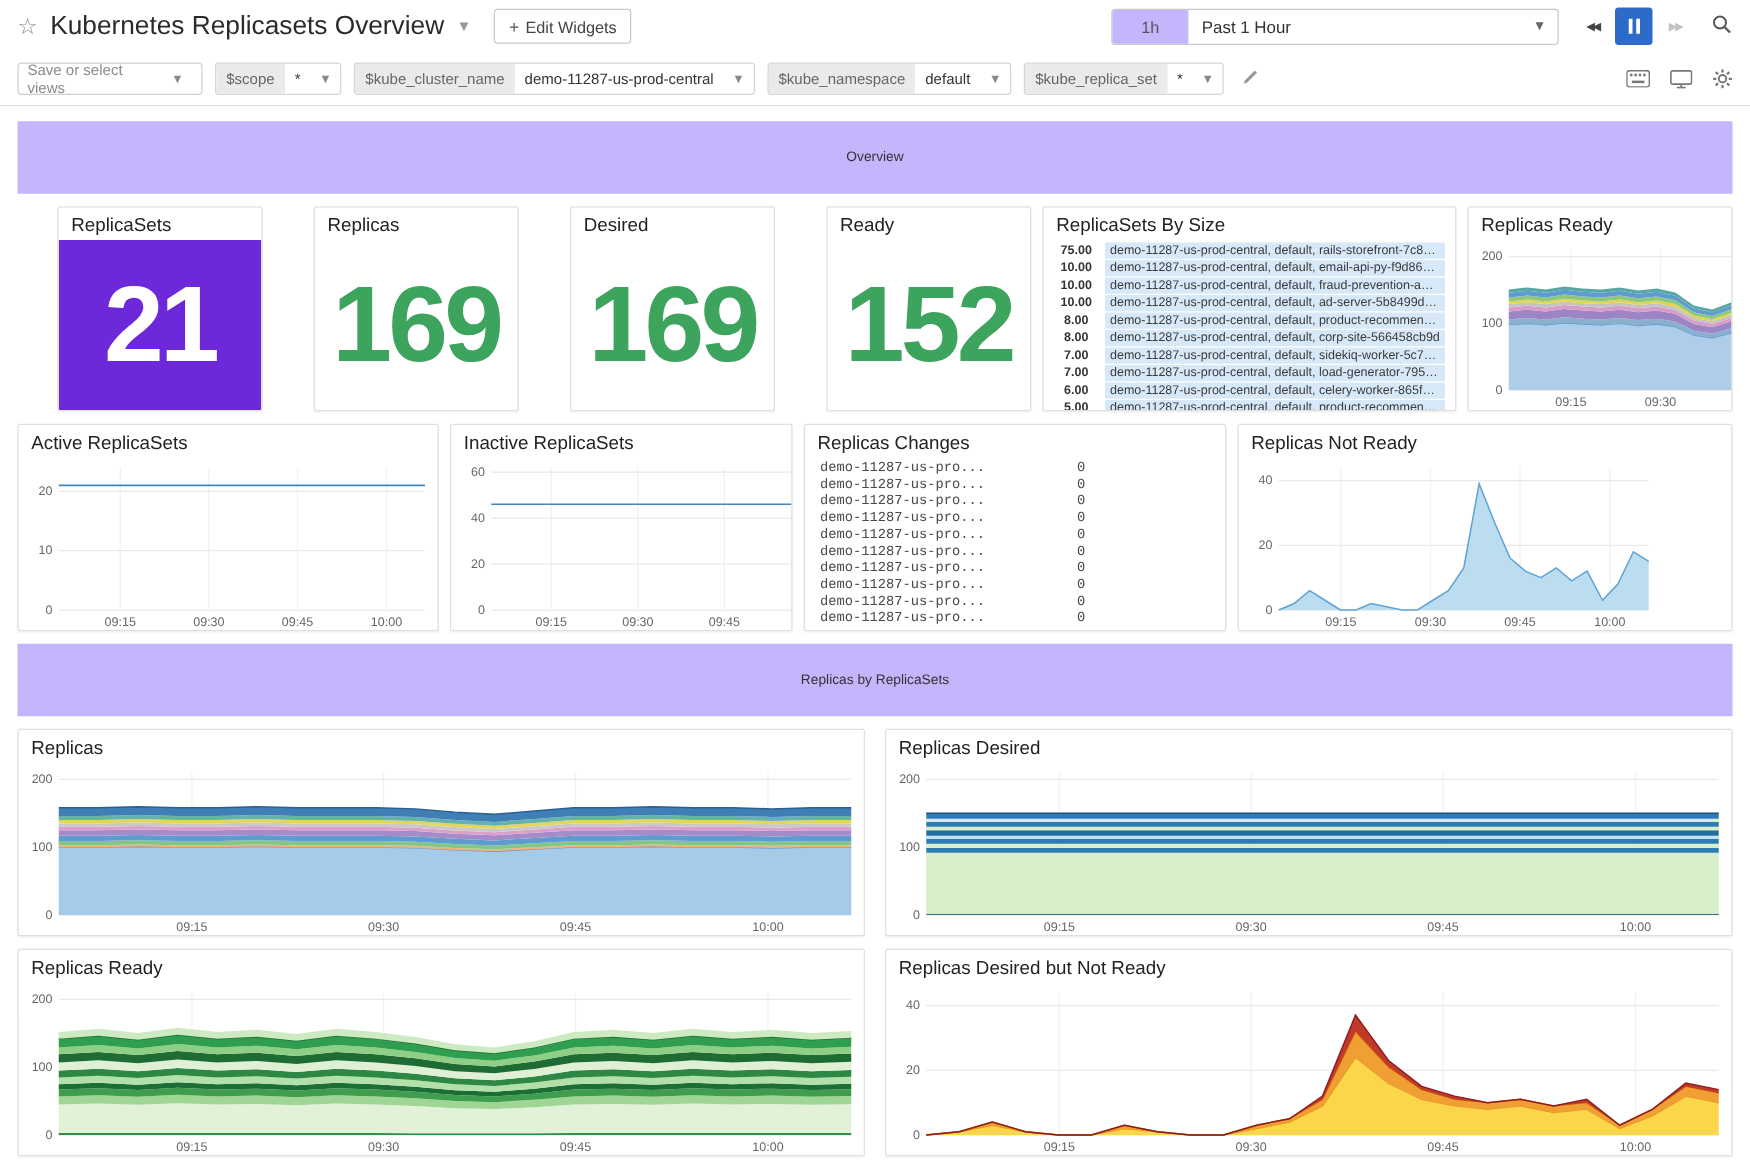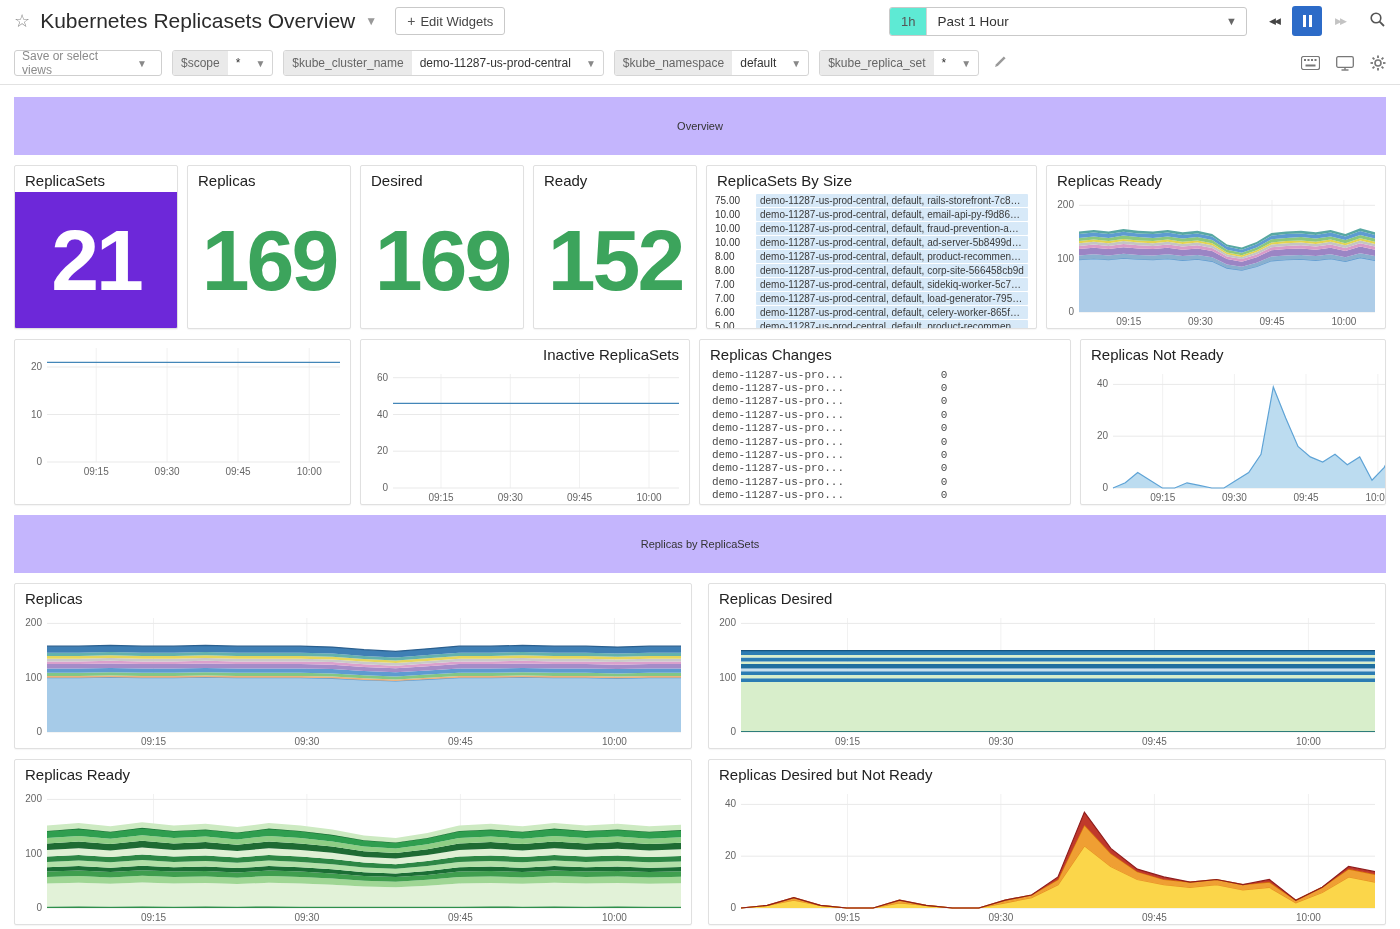--- a/index.html
+++ b/index.html
@@ -12,21 +12,21 @@
   .topbar { display:flex; align-items:center; justify-content:space-between; height:42px; padding:0 14px; }
   .tb-left { display:flex; align-items:center; }
   .star { font-size:18px; color:#888; margin-right:10px; cursor:pointer; background:none; border:none; }
   .page-title { font-size:21px; color:#2b2b2b; font-weight:400; }
   .title-chev { color:#999; font-size:12px; margin-left:10px; }
   .btn-edit { display:inline-flex; align-items:center; gap:5px; border:1px solid #c9c9c9; border-radius:3px;
     background:#fff; padding:5px 11px; font-size:13px; color:#444; margin-left:18px; cursor:pointer; }
   .btn-edit .plus { font-size:14px; color:#555; }
   .tb-right { display:flex; align-items:center; }
   .time-picker { display:flex; align-items:center; border:1px solid #c9c9c9; border-radius:3px; height:29px; width:358px; background:#fff; cursor:pointer; }
-  .time-chip { background:#5eead4; padding:0 11px; height:100%; display:flex; align-items:center; font-size:13px; color:#555; border-right:1px solid #d4d4d4; border-radius:2px 0 0 2px; }
+  .time-chip { background:#c4b5fd; padding:0 23px; height:100%; display:flex; align-items:center; font-size:13px; color:#555; border-right:1px solid #d4d4d4; border-radius:2px 0 0 2px; }
   .time-label { flex:1; padding:0 10px; font-size:13.5px; color:#333; }
   .time-caret { padding:0 9px; color:#666; font-size:11px; }
   .playback { display:flex; align-items:center; gap:3px; margin-left:12px; }
   .pb-btn { width:30px; height:30px; border:none; background:transparent; display:flex; align-items:center; justify-content:center; cursor:pointer; }
   .pb-tri { font-size:9px; letter-spacing:-2px; color:#444; }
   .pb-btn.disabled .pb-tri { color:#c3c3c3; }
   .pb-pause { background:#2c6bc8; border-radius:3px; }
   .pause-bars { display:flex; gap:3px; }
   .pause-bars i { display:block; width:3px; height:12px; background:#fff; }
   .zoom-btn { background:none; border:none; margin-left:14px; cursor:pointer; }
@@ -47,35 +47,35 @@
   .section-band { background:#c4b5fd; height:58px; display:flex; align-items:center; justify-content:center;
     font-size:11px; color:#333; margin-bottom:10px; }
   .row { display:flex; gap:9px; margin-bottom:10px; }
   .row3, .row4 { gap:16px; }
   .widget { background:#fff; border:1px solid #e0e0e0; border-radius:2px; box-shadow:0 1px 1px rgba(0,0,0,0.04);
     display:flex; flex-direction:column; overflow:hidden; }
   .w-title { font-size:15px; color:#222; padding:6px 10px 3px; flex:0 0 auto; white-space:nowrap; overflow:hidden; }
   .row1 { height:164px; }
   .row2 { height:166px; }
   .row3, .row4 { height:166px; }
-  .w-val { width:164px; }
+  .w-val { width:164px;margin-left:32px; }
   .w-toplist { width:331px; }
   .w-chart-sm { flex:1; }
   .w-active { width:337px; }
-  .w-inactive { width:330px;align-items:flex-end; }
-  .w-changes { width:372px; }
+  .w-inactive { width:274px; }
+  .w-changes { width:338px; }
   .w-big { flex:1; }
   
   .big-num { flex:1; display:flex; align-items:center; justify-content:center;
     font-size:86px; font-weight:bold; color:#3ca45c; letter-spacing:-3px; line-height:1; }
   .vw-filled .big-num { background:#6d28d9; color:#fff; }
   
   .tl-rows { flex:1; padding:2px 8px 4px; overflow:hidden; }
   .tl-row { display:flex; align-items:center; margin-bottom:1px; }
-  .tl-val { width:36px; text-align:left; font-weight:normal; font-size:10px; color:#333; margin-right:5px; flex:0 0 auto; }
+  .tl-val { width:36px; text-align:center; font-weight:bold; font-size:10px; color:#333; margin-right:5px; flex:0 0 auto; }
   .tl-bar { flex:1; background:#d7e9f8; font-size:10px; color:#3a3a3a; padding:1px 4px; white-space:nowrap; overflow:hidden; text-overflow:ellipsis; border-radius:1px; }
   
   .chg-rows { flex:1; padding:2px 0 4px; overflow:hidden;font-family:Liberation Mono, monospace; }
   .chg-row { display:flex; font-size:11px; color:#4a4a4a; padding:0 12px; height:13.4px; align-items:center; }
   .chg-label { flex:0 0 60%; white-space:nowrap; overflow:hidden; }
   .chg-val { flex:0 0 8%; text-align:right; }
   
   .chart { flex:1; min-height:0; }
   .chart svg { display:block; }
 </style>
@@ -285,20 +285,21 @@
             <polygon points="32.0,45.9 46.8,44.4 61.6,45.9 76.4,43.6 91.2,45.1 106.0,45.9 120.8,44.4 135.6,46.6 150.4,45.1 165.2,48.1 180.0,57.7 194.8,60.7 209.6,55.5 224.4,47.3 239.2,45.9 254.0,45.1 268.8,46.6 283.6,44.4 298.4,48.1 313.2,42.9 328.0,46.6 328.0,49.8 313.2,46.2 298.4,51.2 283.6,47.6 268.8,49.8 254.0,48.4 239.2,49.1 224.4,50.5 209.6,58.3 194.8,63.3 180.0,60.4 165.2,51.2 150.4,48.4 135.6,49.8 120.8,47.6 106.0,49.1 91.2,48.4 76.4,46.9 61.6,49.1 46.8,47.6 32.0,49.1" fill="#8cc87d"></polygon>
             <polygon points="32.0,42.1 46.8,40.6 61.6,42.1 76.4,39.8 91.2,41.4 106.0,42.1 120.8,40.6 135.6,42.9 150.4,41.4 165.2,44.5 180.0,54.6 194.8,57.7 209.6,52.3 224.4,43.7 239.2,42.1 254.0,41.4 268.8,42.9 283.6,40.6 298.4,44.5 313.2,39.0 328.0,42.9 328.0,46.6 313.2,42.9 298.4,48.1 283.6,44.4 268.8,46.6 254.0,45.1 239.2,45.9 224.4,47.3 209.6,55.5 194.8,60.7 180.0,57.7 165.2,48.1 150.4,45.1 135.6,46.6 120.8,44.4 106.0,45.9 91.2,45.1 76.4,43.6 61.6,45.9 46.8,44.4 32.0,45.9" fill="#5e9bd1"></polygon>
             <polygon points="32.0,39.5 46.8,37.9 61.6,39.5 76.4,37.1 91.2,38.7 106.0,39.5 120.8,37.9 135.6,40.3 150.4,38.7 165.2,41.9 180.0,52.4 194.8,55.6 209.6,49.9 224.4,41.1 239.2,39.5 254.0,38.7 268.8,40.3 283.6,37.9 298.4,41.9 313.2,36.2 328.0,40.3 328.0,42.9 313.2,39.0 298.4,44.5 283.6,40.6 268.8,42.9 254.0,41.4 239.2,42.1 224.4,43.7 209.6,52.3 194.8,57.7 180.0,54.6 165.2,44.5 150.4,41.4 135.6,42.9 120.8,40.6 106.0,42.1 91.2,41.4 76.4,39.8 61.6,42.1 46.8,40.6 32.0,42.1" fill="#57a8a2"></polygon>
           </svg>
         </div>
     </div>
   </div>
 
   <div class="row row2">
     <div class="widget w-active">
+      <div class="w-title">Active ReplicaSets</div>
       <div class="chart">
           <svg width="335" height="138">
             <line x1="81.2" y1="8" x2="81.2" y2="122" stroke="#f1f1f1"></line>
             <line x1="152.1" y1="8" x2="152.1" y2="122" stroke="#f1f1f1"></line>
             <line x1="223.0" y1="8" x2="223.0" y2="122" stroke="#f1f1f1"></line>
             <line x1="294.2" y1="8" x2="294.2" y2="122" stroke="#f1f1f1"></line>
             <line x1="32" y1="122.0" x2="325" y2="122.0" stroke="#e9e9e9"></line>
             <text x="27" y="125" text-anchor="end" font-size="10" fill="#666" font-family="Liberation Sans, sans-serif">0</text>
             <line x1="32" y1="74.5" x2="325" y2="74.5" stroke="#e9e9e9"></line>
             <text x="27" y="77.5" text-anchor="end" font-size="10" fill="#666" font-family="Liberation Sans, sans-serif">10</text>

